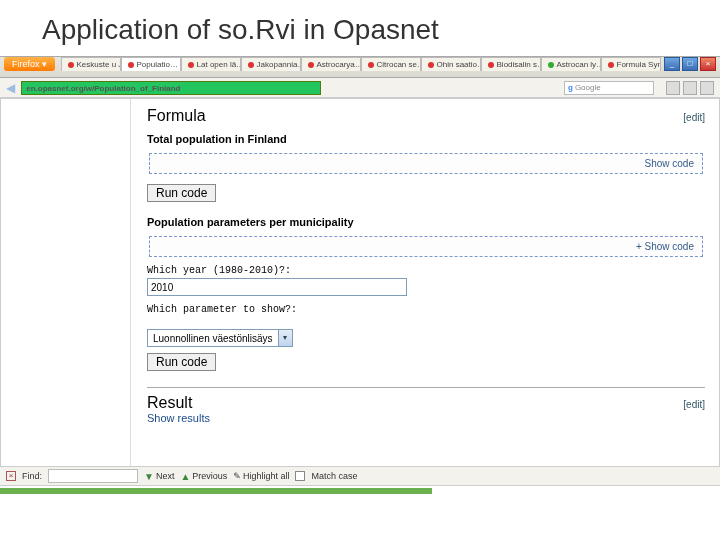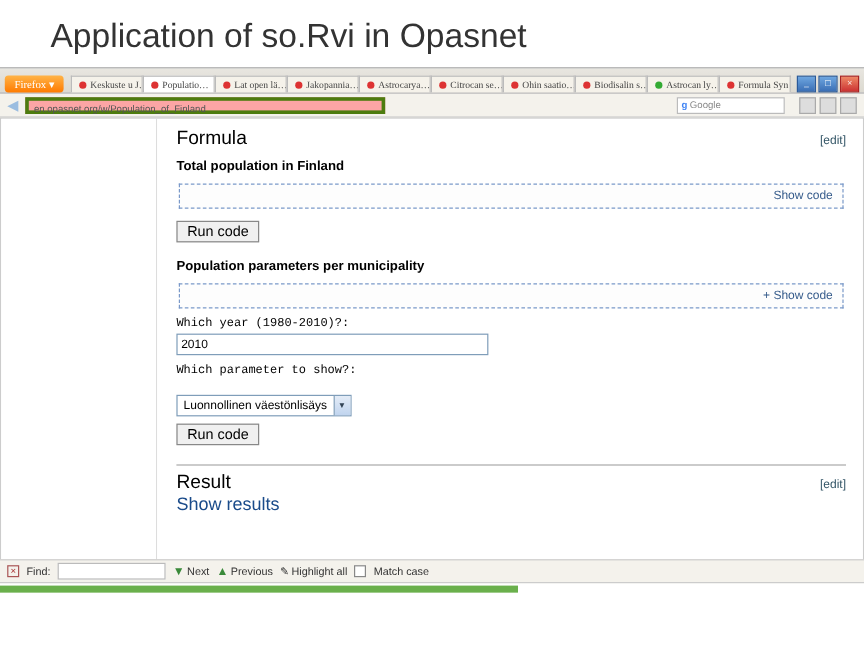--- a/index.html
+++ b/index.html
@@ -1,48 +1,48 @@
 <!DOCTYPE html>
 <html><head>
 <meta charset="utf-8">
 <style>
   * { box-sizing: border-box; margin: 0; padding: 0; }
   body { width: 720px; height: 540px; font-family: Arial, sans-serif; background: #fff; overflow: hidden; }
   .slide-title { font-size: 28px; font-weight: normal; color: #333; padding: 14px 0 10px 42px; }
-  .browser-chrome { background: linear-gradient(#e8e6e0,#dcd9d0); border-top: 1px solid #aaa; border-bottom: 1px solid #aaa; height: 22px; display: flex; align-items: flex-end; font-size: 9px; position: relative; font-family: Liberation Serif, serif; }
+  .browser-chrome { background: linear-gradient(#e8e6e0,#dcd9d0); border-top: 1px solid #aaa; border-bottom: 1px solid #aaa; height: 22px; display: flex; align-items: flex-start; font-size: 9px; position: relative; }
   .ff-btn { background: linear-gradient(#ffb347,#ff7b00); color: #fff; padding: 2px 8px; border-radius: 3px; margin-left: 4px; font-size: 9px; }
   .tabs { display: flex; margin-left: 6px; gap: 0; }
   .tab { background: #f5f2ea; border: 1px solid #bbb; border-bottom: none; padding: 2px 6px; font-size: 8px; color: #444; display: flex; align-items: center; gap: 3px; max-width: 60px; overflow: hidden; white-space: nowrap; }
   .tab.active { background: #fff; }
   .tab-dot { width: 6px; height: 6px; border-radius: 50%; background: #d33; flex-shrink: 0; }
   .tab-dot.green { background: #3a3; }
   .win-ctrl { position: absolute; right: 4px; display: flex; gap: 2px; }
   .win-btn { width: 16px; height: 14px; background: linear-gradient(#6ea6e0,#3b6fb5); border: 1px solid #2a5a9a; font-size: 8px; text-align: center; color: #fff; line-height: 12px; }
   .win-btn.close { background: linear-gradient(#e86,#c33); border-color: #a22; }
   .addr-bar { background: #f4f2ec; border-bottom: 1px solid #ccc; height: 20px; display: flex; align-items: center; padding: 0 6px; gap: 6px; }
-  .addr-input { flex: 0 0 300px; height: 14px; background: #fca5a5; border: 3px solid #4d7c0f; font-size: 8px; padding: 0 4px; color: #555; line-height: 14px; }
+  .addr-input { flex: 0 0 300px; height: 14px; background: #22c55e; border: 1px solid #4d7c0f; font-size: 8px; padding: 0 4px; color: #555; line-height: 14px; font-weight: bold; }
   .search-box { flex: 0 0 90px; height: 14px; background: #fff; border: 1px solid #bbb; margin-left: auto; font-size: 8px; padding: 0 3px; color: #888; line-height: 14px; display:flex; align-items:center; gap:2px; }
   .tool-icons { display: flex; gap: 3px; margin-left: 6px; }
   .tool-icon { width: 14px; height: 14px; background: #ddd; border: 1px solid #aaa; }
   .content-wrap { display: flex; height: 380px; border: 1px solid #ccc; }
   .left-gutter { width: 130px; background: #fff; border-right: 1px solid #ddd; }
   .page { flex: 1; background: #fff; padding: 8px 14px 8px 16px; font-size: 11px; position: relative; }
   .sec-head { display: flex; align-items: baseline; }
   .sec-head h2 { font-size: 16px; font-weight: normal; color: #000; }
   .edit-link { margin-left: auto; font-size: 10px; color: #356; }
   .subhead { font-weight: bold; font-size: 11px; margin: 8px 0; color: #000; }
   .code-box { border: 1px dashed #7a99c9; background: #fdfdfd; padding: 4px 8px; margin: 4px 2px; font-size: 10px; color: #345a8a; text-align: right; }
   .btn { font-size: 12px; padding: 1px 8px; margin: 6px 0; background: #f0f0f0; border: 1px solid #888; cursor: pointer; }
   .field-lbl { font-size: 10px; color: #000; margin-top: 8px; font-family: Liberation Mono, monospace; }
   .text-input { width: 260px; height: 18px; border: 1px solid #7f9db9; font-size: 10px; padding: 1px 3px; margin-top: 2px; }
   .select-wrap { display:inline-flex; align-items:center; border: 1px solid #7f9db9; height: 18px; margin-top: 14px; background:#fff; }
   .select-wrap span.val { font-size:10px; padding: 0 5px; }
   .sel-arrow { width:14px; height:16px; background: linear-gradient(#e4ecf7,#c0d4ee); border-left:1px solid #7f9db9; text-align:center; font-size:8px; color:#345; line-height:16px; }
   .divider { border-top: 1px solid #aaa; margin: 10px 0 6px; }
-  .result-link { color: #1a4b8a; font-size: 15px; }
+  .result-link { color: #1a4b8a; font-size: 11px; }
   .find-bar { position: absolute; bottom: 54px; left: 0; right: 0; height: 20px; background: #f4f2ec; border-top: 1px solid #ccc; border-bottom: 1px solid #ccc; display: flex; align-items: center; padding: 0 6px; gap: 6px; font-size: 9px; color: #333; }
   .find-close { width:10px; height:10px; border:1px solid #a55; color:#a33; font-size:8px; text-align:center; line-height:8px; }
   .find-input { width: 90px; height: 14px; border: 1px solid #bbb; background:#fff; }
   .find-btn { display:flex; align-items:center; gap:2px; }
   .find-arrow { color:#3a8a3a; font-size:10px; }
   .chkbox { width:10px; height:10px; border:1px solid #888; display:inline-block; background:#fff; }
   .bottom-strip { position: absolute; bottom: 46px; left: 0; right: 0; height: 6px; background: linear-gradient(to right, #6ab04c 60%, #fff 60%); }
   .taskbar-hint { position:absolute; bottom:0; left:0; right:0; height:46px; background:#fff; }
 </style>
 </head>

